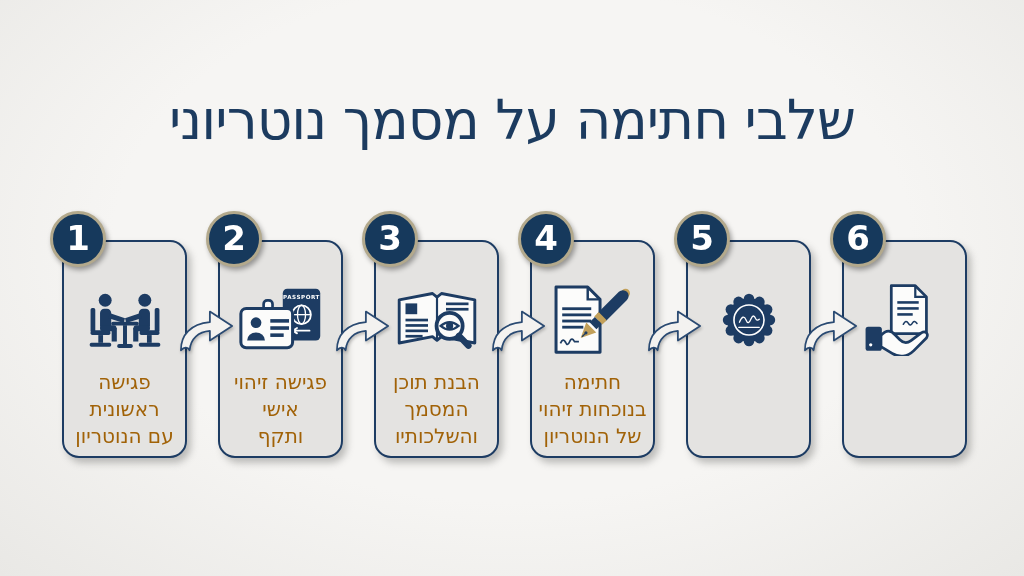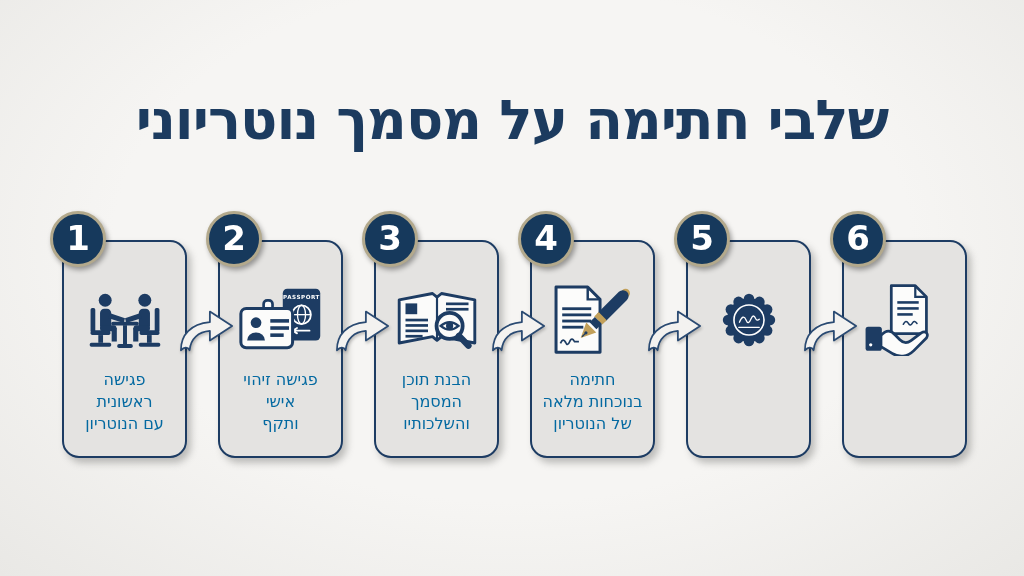--- a/index.html
+++ b/index.html
@@ -7,21 +7,21 @@
     width:1024px;height:576px;overflow:hidden;
     font-family:"DejaVu Sans","Liberation Sans",sans-serif;
   }
   .stage{
     position:relative;width:1024px;height:576px;
     background:radial-gradient(ellipse at 50% 42%, #f6f5f3 55%, #e9e8e5 100%);
   }
   .title{
     position:absolute;top:88px;left:0;width:1024px;
     margin:0;text-align:center;direction:rtl;
-    font-size:55px;font-weight:bold;color:#1c3b5f;
+    font-size:55px;font-weight:normal;color:#1c3b5f;
     letter-spacing:-1px;
   }
   .card{
     position:absolute;top:240px;width:125px;height:218px;
     box-sizing:border-box;
     background:#e4e3e1;
     border:2px solid #1d3c63;
     border-radius:17px;
     box-shadow:4px 5px 7px rgba(120,120,118,.45);
   }
@@ -35,21 +35,21 @@
     color:#ffffff;font-size:34px;font-weight:bold;line-height:1;
     padding-bottom:2px;box-sizing:border-box;
   }
   .icon-wrap{
     position:absolute;top:32px;left:0;right:0;height:92px;
     display:flex;align-items:center;justify-content:center;
   }
   .step-label{
     position:absolute;top:127px;left:3px;right:3px;
     text-align:center;direction:rtl;
-    font-size:16px;line-height:1.36;color:#0369a1;
+    font-size:20px;line-height:1.36;color:#a16207;
     white-space:pre-line;
   }
   .arrow{
     position:absolute;top:303px;width:58px;height:52px;
   }
   .arrow svg{filter:drop-shadow(1.5px 2px 1.5px rgba(0,0,0,.22));}
   svg{display:block;}
 </style>
 </head>
 <body>
@@ -164,21 +164,21 @@
         <circle cx="87" cy="11" r="5" fill="#c2a05a"></circle>
         <line x1="61" y1="37" x2="84" y2="14" stroke="#1d3c63" stroke-width="13" stroke-linecap="round"></line>
         <line x1="56" y1="42" x2="61" y2="37" stroke="#c2a05a" stroke-width="13"></line>
         <line x1="50" y1="48" x2="56" y2="42" stroke="#1d3c63" stroke-width="11"></line>
         <polygon points="36,62 42.3,44.3 53.7,55.7" fill="#c2a05a"></polygon>
         <circle cx="42" cy="56" r="1.8" fill="#1d3c63"></circle>
         <line x1="37.5" y1="60.5" x2="42" y2="56" stroke="#1d3c63" stroke-width="1.4"></line>
       </svg>
     </div>
     <div class="step-label" dir="rtl">חתימה
-בנוכחות מלאה
+בנוכחות זיהוי
 של הנוטריון</div>
   </div>
 
   <div class="card" style="left:686px">
     <div class="badge">
       <span>5</span>
     </div>
     <div class="icon-wrap">
       <svg width="66" height="66" viewBox="0 0 90 90">
         <g fill="#1d3c63">

